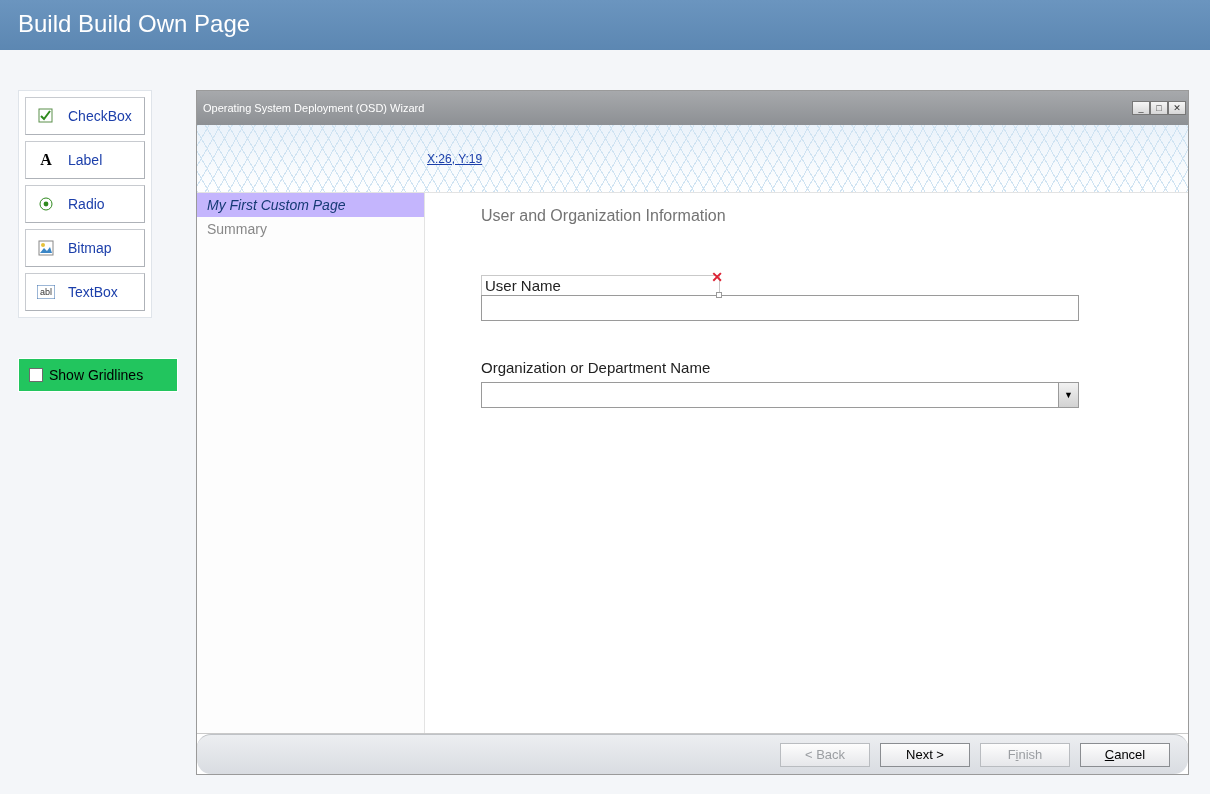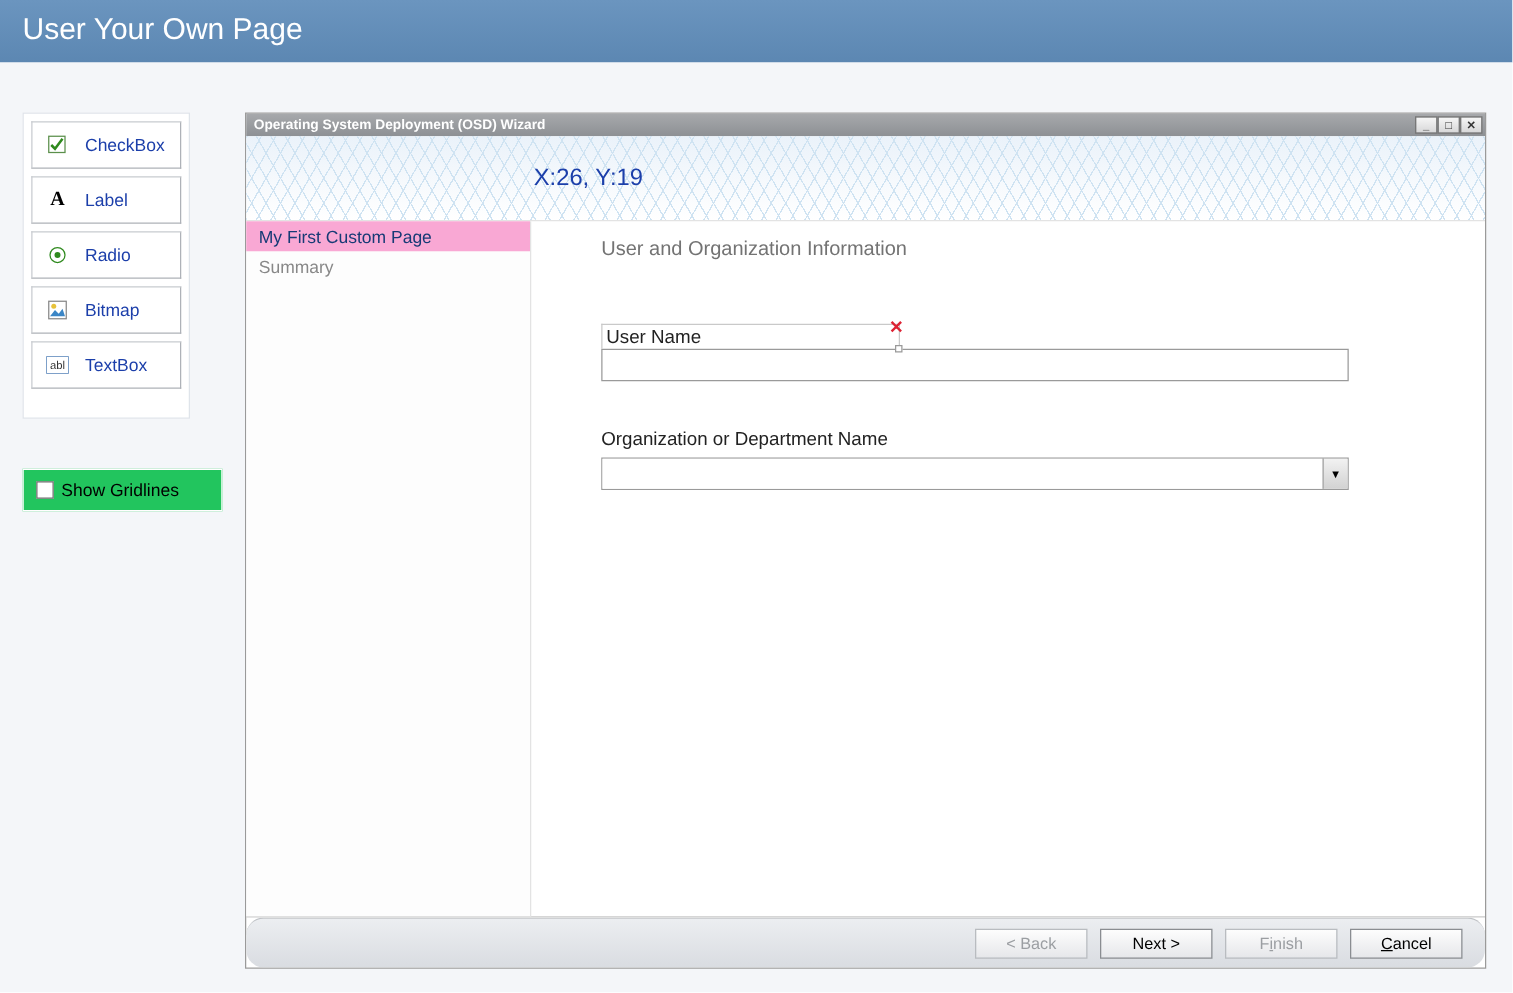--- a/index.html
+++ b/index.html
@@ -45,21 +45,21 @@
     padding: 0 10px;
     margin-bottom: 6px;
     background: #fff;
     border: 1px solid #c8cbd0;
     border-bottom-color: #aeb2b8;
     border-right-color: #aeb2b8;
     cursor: pointer;
     color: #1c3faa;
     font-size: 14px;
   }
-  .tool-btn:last-child { margin-bottom: 17px; }
+  .tool-btn:last-child { margin-bottom: 0; }
   .tool-icon { width: 20px; display:flex; justify-content:center; }
 
   .checkbox-row {
     display: flex;
     align-items: center;
     gap: 6px;
     padding: 8px 10px;
     background: #22c55e;
     width: 160px;
     border: 1px solid #fff;
@@ -75,24 +75,24 @@
   
   .wizard-window {
     flex: 0 0 993px;
     height: 685px;
     border: 1px solid #9a9a9a;
     background: #fff;
     display:flex;
     flex-direction:column;
   }
   .wiz-titlebar {
-    height: 18px;
+    height: 34px;
     background: linear-gradient(#a7a9ac,#8d9094);
     color: #fff;
-    font-weight: bold;
+    font-weight: normal;
     font-size: 11px;
     display:flex;
     align-items:center;
     justify-content:space-between;
     padding: 0 2px 0 6px;
   }
   .wiz-title-btns { display:flex; gap:0; }
   .wiz-tbtn {
     width:18px; height:14px;
     background: linear-gradient(#f6f6f6,#d7d7d8);
@@ -107,41 +107,43 @@
       repeating-linear-gradient(120deg,#cfe3f2 0,#cfe3f2 1px,transparent 1px,transparent 10px),
       repeating-linear-gradient(60deg,#cfe3f2 0,#cfe3f2 1px,transparent 1px,transparent 10px),
       linear-gradient(#eaf2fa,#ffffff);
     display:flex;
     align-items:center;
   }
   .coord-label {
     position:relative;
     left:230px;
     color:#1c3faa;
-    font-size:19px;
+    font-size:12px;
+    text-decoration:underline;
   }
   .wiz-body {
     display:flex;
     flex:1 1 auto;
     border-top:1px solid #e3e3e3;
     border-bottom:1px solid #c9c9c9;
   }
   .wiz-sidebar {
     width: 228px;
     background:#fdfdfd;
     border-right:1px solid #e3e3e3;
   }
   .wiz-step {
     padding: 4px 10px;
     font-size:14px;
     color:#888;
   }
   .wiz-step.active {
-    background:#f9a8d4;
+    background:#c4b5fd;
     color:#163a75;
+    font-style:italic;
   }
   .wiz-content {
     flex:1;
     padding: 14px 56px 0 56px;
     position:relative;
   }
   .wiz-section-title {
     font-size:16px;
     font-weight:400;
     color:#737373;
@@ -216,21 +218,21 @@
     border:1px solid #8a8d91;
     font-size:13px;
     cursor:pointer;
   }
   .wiz-btn.disabled { color:#9b9ea2; border-color:#b9bcc0; cursor:default; }
   .wiz-btn .ul { text-decoration:underline; }
 </style>
 </head>
 <body>
 
-<div class="page-header">User Your Own Page</div>
+<div class="page-header">Build Build Own Page</div>
 
 <div class="main-layout">
 
   <div class="left-col">
     <div class="toolbox">
 
       <button class="tool-btn">
         <span class="tool-icon">
           <svg width="16" height="16">
               <rect x="1" y="1" width="13" height="13" fill="#fff" stroke="#5a8f4a"></rect>

